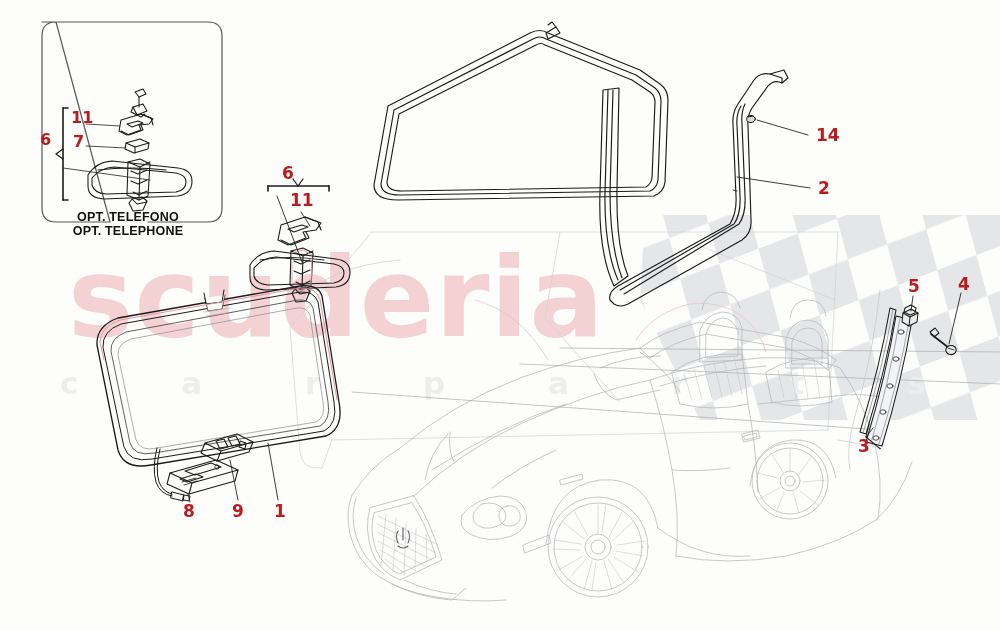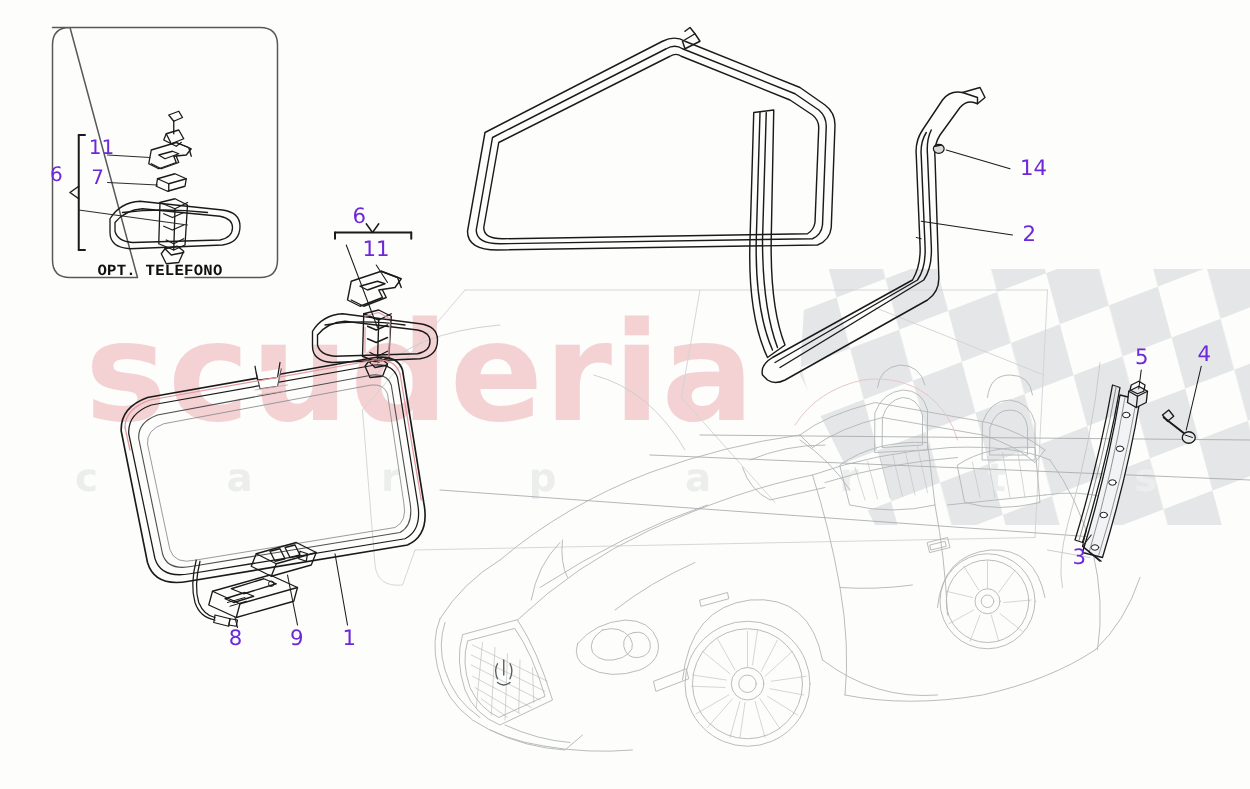--- a/index.html
+++ b/index.html
@@ -42,33 +42,33 @@
     line-height: 1;
     user-select: none;
     white-space: nowrap;
   }
   .inset-label {
     position: absolute;
     left: 33px;
     top: 210px;
     width: 190px;
     text-align: center;
-    font-family: Liberation Mono, monospace;
+    font-family: Liberation Sans, sans-serif;
     font-weight: 700;
     font-size: 12.5px;
     line-height: 14px;
     color: #101010;
     letter-spacing: 0.2px;
   }
   .callout {
     position: absolute;
     font-family: "DejaVu Sans", sans-serif;
     font-size: 16px;
-    font-weight: 400;
-    color: #6d28d9;
+    font-weight: 700;
+    color: #b91c1c;
     line-height: 1;
     white-space: nowrap;
   }
   .callout.big { font-size: 17px; }
 </style>
 </head>
 <body>
 
 <div id="page" style="background: rgb(253, 253, 252);">
 
@@ -484,20 +484,21 @@
       <path d="M188 494 L190 502"></path>
 
       <path d="M230 460 L238 500"></path>
 
       <path d="M268 443 L278 500"></path>
     </g>
   </svg>
 
   <div class="inset-label">
     <div>OPT. TELEFONO</div>
+    <div>OPT. TELEPHONE</div>
   </div>
 
   <div class="callout" style="left:40px; top:132px;">6</div>
   <div class="callout" style="left:71px; top:110px;">11</div>
   <div class="callout" style="left:73px; top:134px;">7</div>
 
   <div class="callout big" style="left:282px; top:165px;">6</div>
   <div class="callout big" style="left:290px; top:192px;">11</div>
   <div class="callout big" style="left:816px; top:127px;">14</div>
   <div class="callout big" style="left:818px; top:180px;">2</div>

